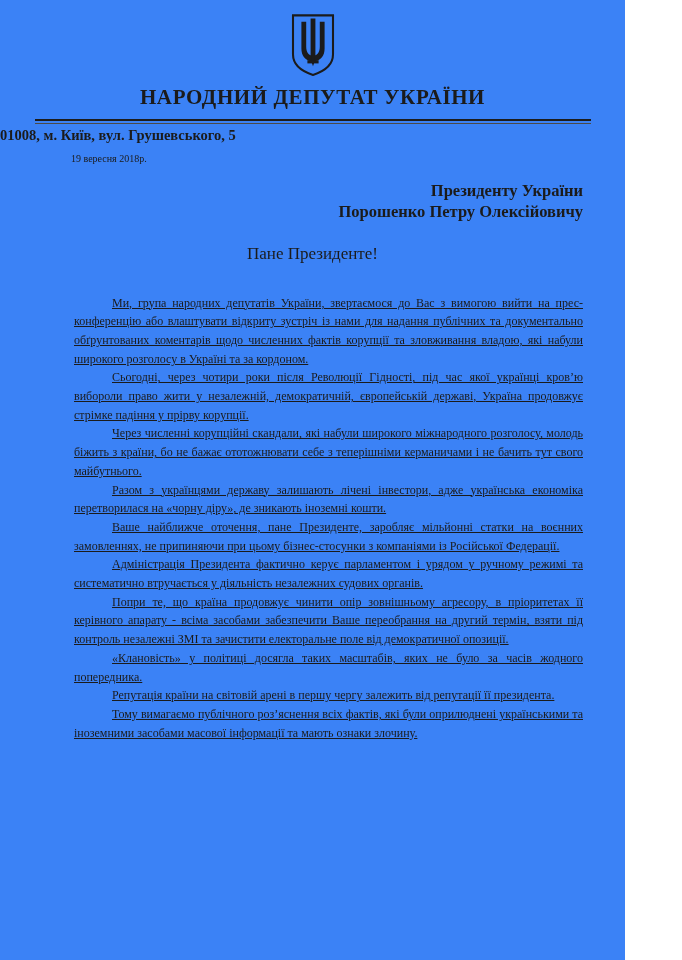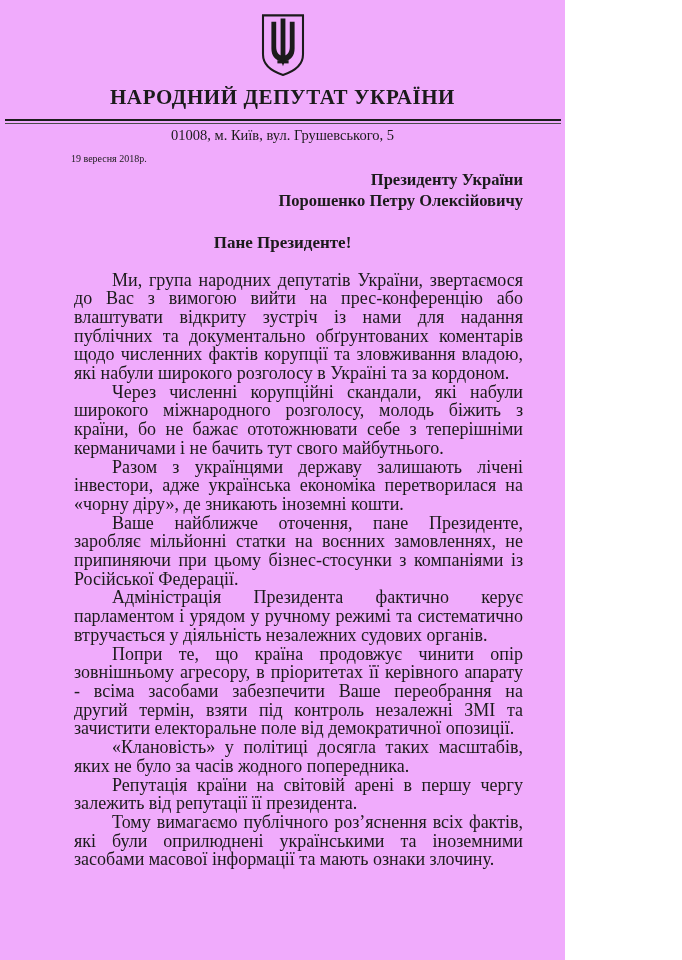--- a/index.html
+++ b/index.html
@@ -1,20 +1,20 @@
 <!DOCTYPE html>
 <html lang="uk"><head>
 <meta charset="utf-8">
 <style>
   html, body { margin: 0; padding: 0; background: #ffffff; }
   .page {
     position: relative;
-    width: 565px;
+    width: 625px;
     height: 960px;
-    background: #f0abfc;
+    background: #3b82f6;
     color: #1b1b1b;
     font-family: "Liberation Serif", "DejaVu Serif", serif;
     overflow: hidden;
   }
   .emblem-wrap {
     padding-top: 13px;
     text-align: center;
   }
   .emblem-wrap svg { display: inline-block; }
   .letterhead-title {
@@ -27,49 +27,49 @@
   }
   .letterhead-rule {
     margin: 10px auto 0 auto;
     width: 556px;
     height: 2px;
     border-top: 2px solid #1c1c1c;
     border-bottom: 1px solid #4a4a4a;
   }
   .letterhead-address {
     margin-top: 3px;
-    text-align: center;
-    font-weight: normal;
+    font-weight: bold;
     font-size: 14.5px;
     line-height: 1.2;
   }
   .date-line {
     margin: 9px 0 0 71px;
     font-size: 10px;
     line-height: 1.15;
   }
   .recipient-block {
-    margin: 4px 42px 0 0;
+    margin: 15px 42px 0 0;
     text-align: right;
     font-weight: bold;
     font-size: 16.5px;
     line-height: 21px;
   }
   .salutation {
     margin-top: 22px;
     text-align: center;
-    font-weight: bold;
+    font-weight: normal;
     font-size: 17px;
     line-height: 1.15;
   }
   .letter-body {
-    margin: 18px 42px 0 74px;
+    margin: 30px 42px 0 74px;
     text-align: justify;
-    font-size: 18px;
+    font-size: 12px;
     line-height: 18.7px;
+    text-decoration: underline;
   }
   .letter-body p {
     margin: 0;
     padding: 0;
     text-indent: 38px;
   }
   .scan-speckles {
     position: absolute;
     top: 690px;
     left: 630px;
@@ -104,20 +104,21 @@
 
   <div class="recipient-block">
     <div>Президенту України</div>
     <div>Порошенко Петру Олексійовичу</div>
   </div>
 
   <div class="salutation">Пане Президенте!</div>
 
   <div class="letter-body">
     <p>Ми, група народних депутатів України, звертаємося до Вас з вимогою вийти на прес-конференцію або влаштувати відкриту зустріч із нами для надання публічних та документально обґрунтованих коментарів щодо численних фактів корупції та зловживання владою, які набули широкого розголосу в Україні та за кордоном.</p>
+    <p>Сьогодні, через чотири роки після Революції Гідності, під час якої українці кров’ю вибороли право жити у незалежній, демократичній, європейській державі, Україна продовжує стрімке падіння у прірву корупції.</p>
     <p>Через численні корупційні скандали, які набули широкого міжнародного розголосу, молодь біжить з країни, бо не бажає ототожнювати себе з теперішніми керманичами і не бачить тут свого майбутнього.</p>
     <p>Разом з українцями державу залишають лічені інвестори, адже українська економіка перетворилася на «чорну діру», де зникають іноземні кошти.</p>
     <p>Ваше найближче оточення, пане Президенте, заробляє мільйонні статки на воєнних замовленнях, не припиняючи при цьому бізнес-стосунки з компаніями із Російської Федерації.</p>
     <p>Адміністрація Президента фактично керує парламентом і урядом у ручному режимі та систематично втручається у діяльність незалежних судових органів.</p>
     <p>Попри те, що країна продовжує чинити опір зовнішньому агресору, в пріоритетах її керівного апарату - всіма засобами забезпечити Ваше переобрання на другий термін, взяти під контроль незалежні ЗМІ та зачистити електоральне поле від демократичної опозиції.</p>
     <p>«Клановість» у політиці досягла таких масштабів, яких не було за часів жодного попередника.</p>
     <p>Репутація країни на світовій арені в першу чергу залежить від репутації її президента.</p>
     <p>Тому вимагаємо публічного роз’яснення всіх фактів, які були оприлюднені українськими та іноземними засобами масової інформації та мають ознаки злочину.</p>
   </div>
 

